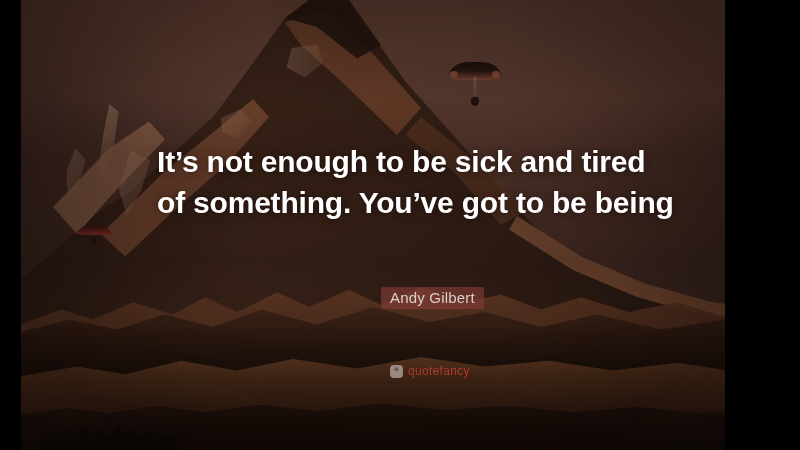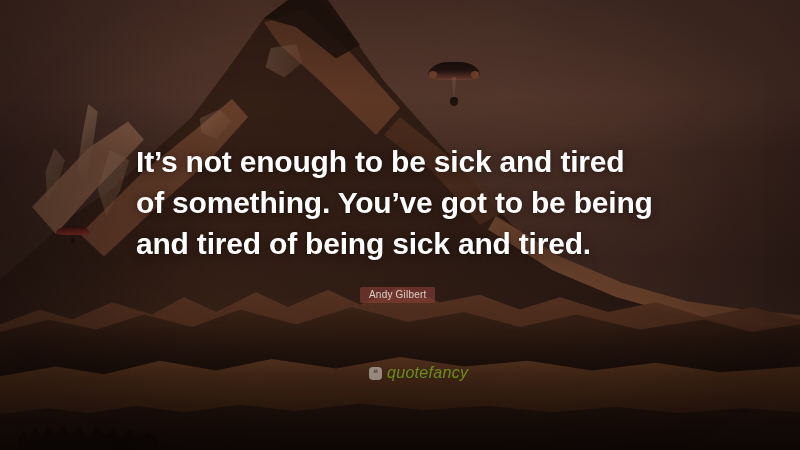--- a/index.html
+++ b/index.html
@@ -2,25 +2,26 @@
 <html><head>
 <meta charset="utf-8">
 <style>
   html, body {
     margin: 0;
     padding: 0;
     background: #000;
   }
   #stage {
     position: relative;
-    width: 800px;
+    width: 704px;
     height: 450px;
     overflow: hidden;
     font-family: "Liberation Sans", sans-serif;
     background: #3a2620;
+    margin-left: 21px;
   }
 
   
   .sky {
     position: absolute;
     inset: 0;
     background:
       radial-gradient(ellipse 680px 300px at 58% 6%, #6b4a3e 0%, #5c3e34 38%, #4a3029 72%, #3d2821 100%);
   }
   .sky-warm {
@@ -241,21 +242,21 @@
   }
   .quote .ln { display: block; white-space: nowrap; }
 
   
   .author {
     position: absolute;
     left: 360px;
     top: 287px;
     padding: 2px 9px 3px 9px;
     color: #d9cfcb;
-    font-size: 10px;
+    font-size: 15px;
     font-weight: 400;
     letter-spacing: 0.2px;
     background: rgba(134,62,54,0.62);
     border-radius: 2px;
   }
 
   
   .watermark {
     position: absolute;
     left: 369px;
@@ -269,24 +270,23 @@
     width: 13px; height: 13px;
     border-radius: 4px;
     background: #cfc6c2;
     display: flex; align-items: center; justify-content: center;
     color: #7c6f6a;
     font-size: 9px;
     font-weight: 700;
     line-height: 1;
   }
   .wm-text {
-    color: #84cc16;
-    font-size: 16px;
+    color: #ef4444;
+    font-size: 12px;
     letter-spacing: 0.3px;
-    font-style: italic;
   }
 </style>
 </head>
 <body>
 
 <div id="stage">
 
   <div class="sky"></div>
   <div class="sky-warm"></div>
 
@@ -327,21 +327,20 @@
     <div class="pilot2"></div>
   </div>
 
   <div class="quote-scrim"></div>
   <div class="grade"></div>
   <div class="vignette"></div>
 
   <div class="quote">
     <span class="ln">It’s not enough to be sick and tired</span>
     <span class="ln">of something. You’ve got to be being</span>
-    <span class="ln">and tired of being sick and tired.</span>
   </div>
 
   <div class="author">Andy Gilbert</div>
 
   <div class="watermark">
     <span class="wm-badge">❝</span>
     <span class="wm-text">quotefancy</span>
   </div>
 
 </div>

